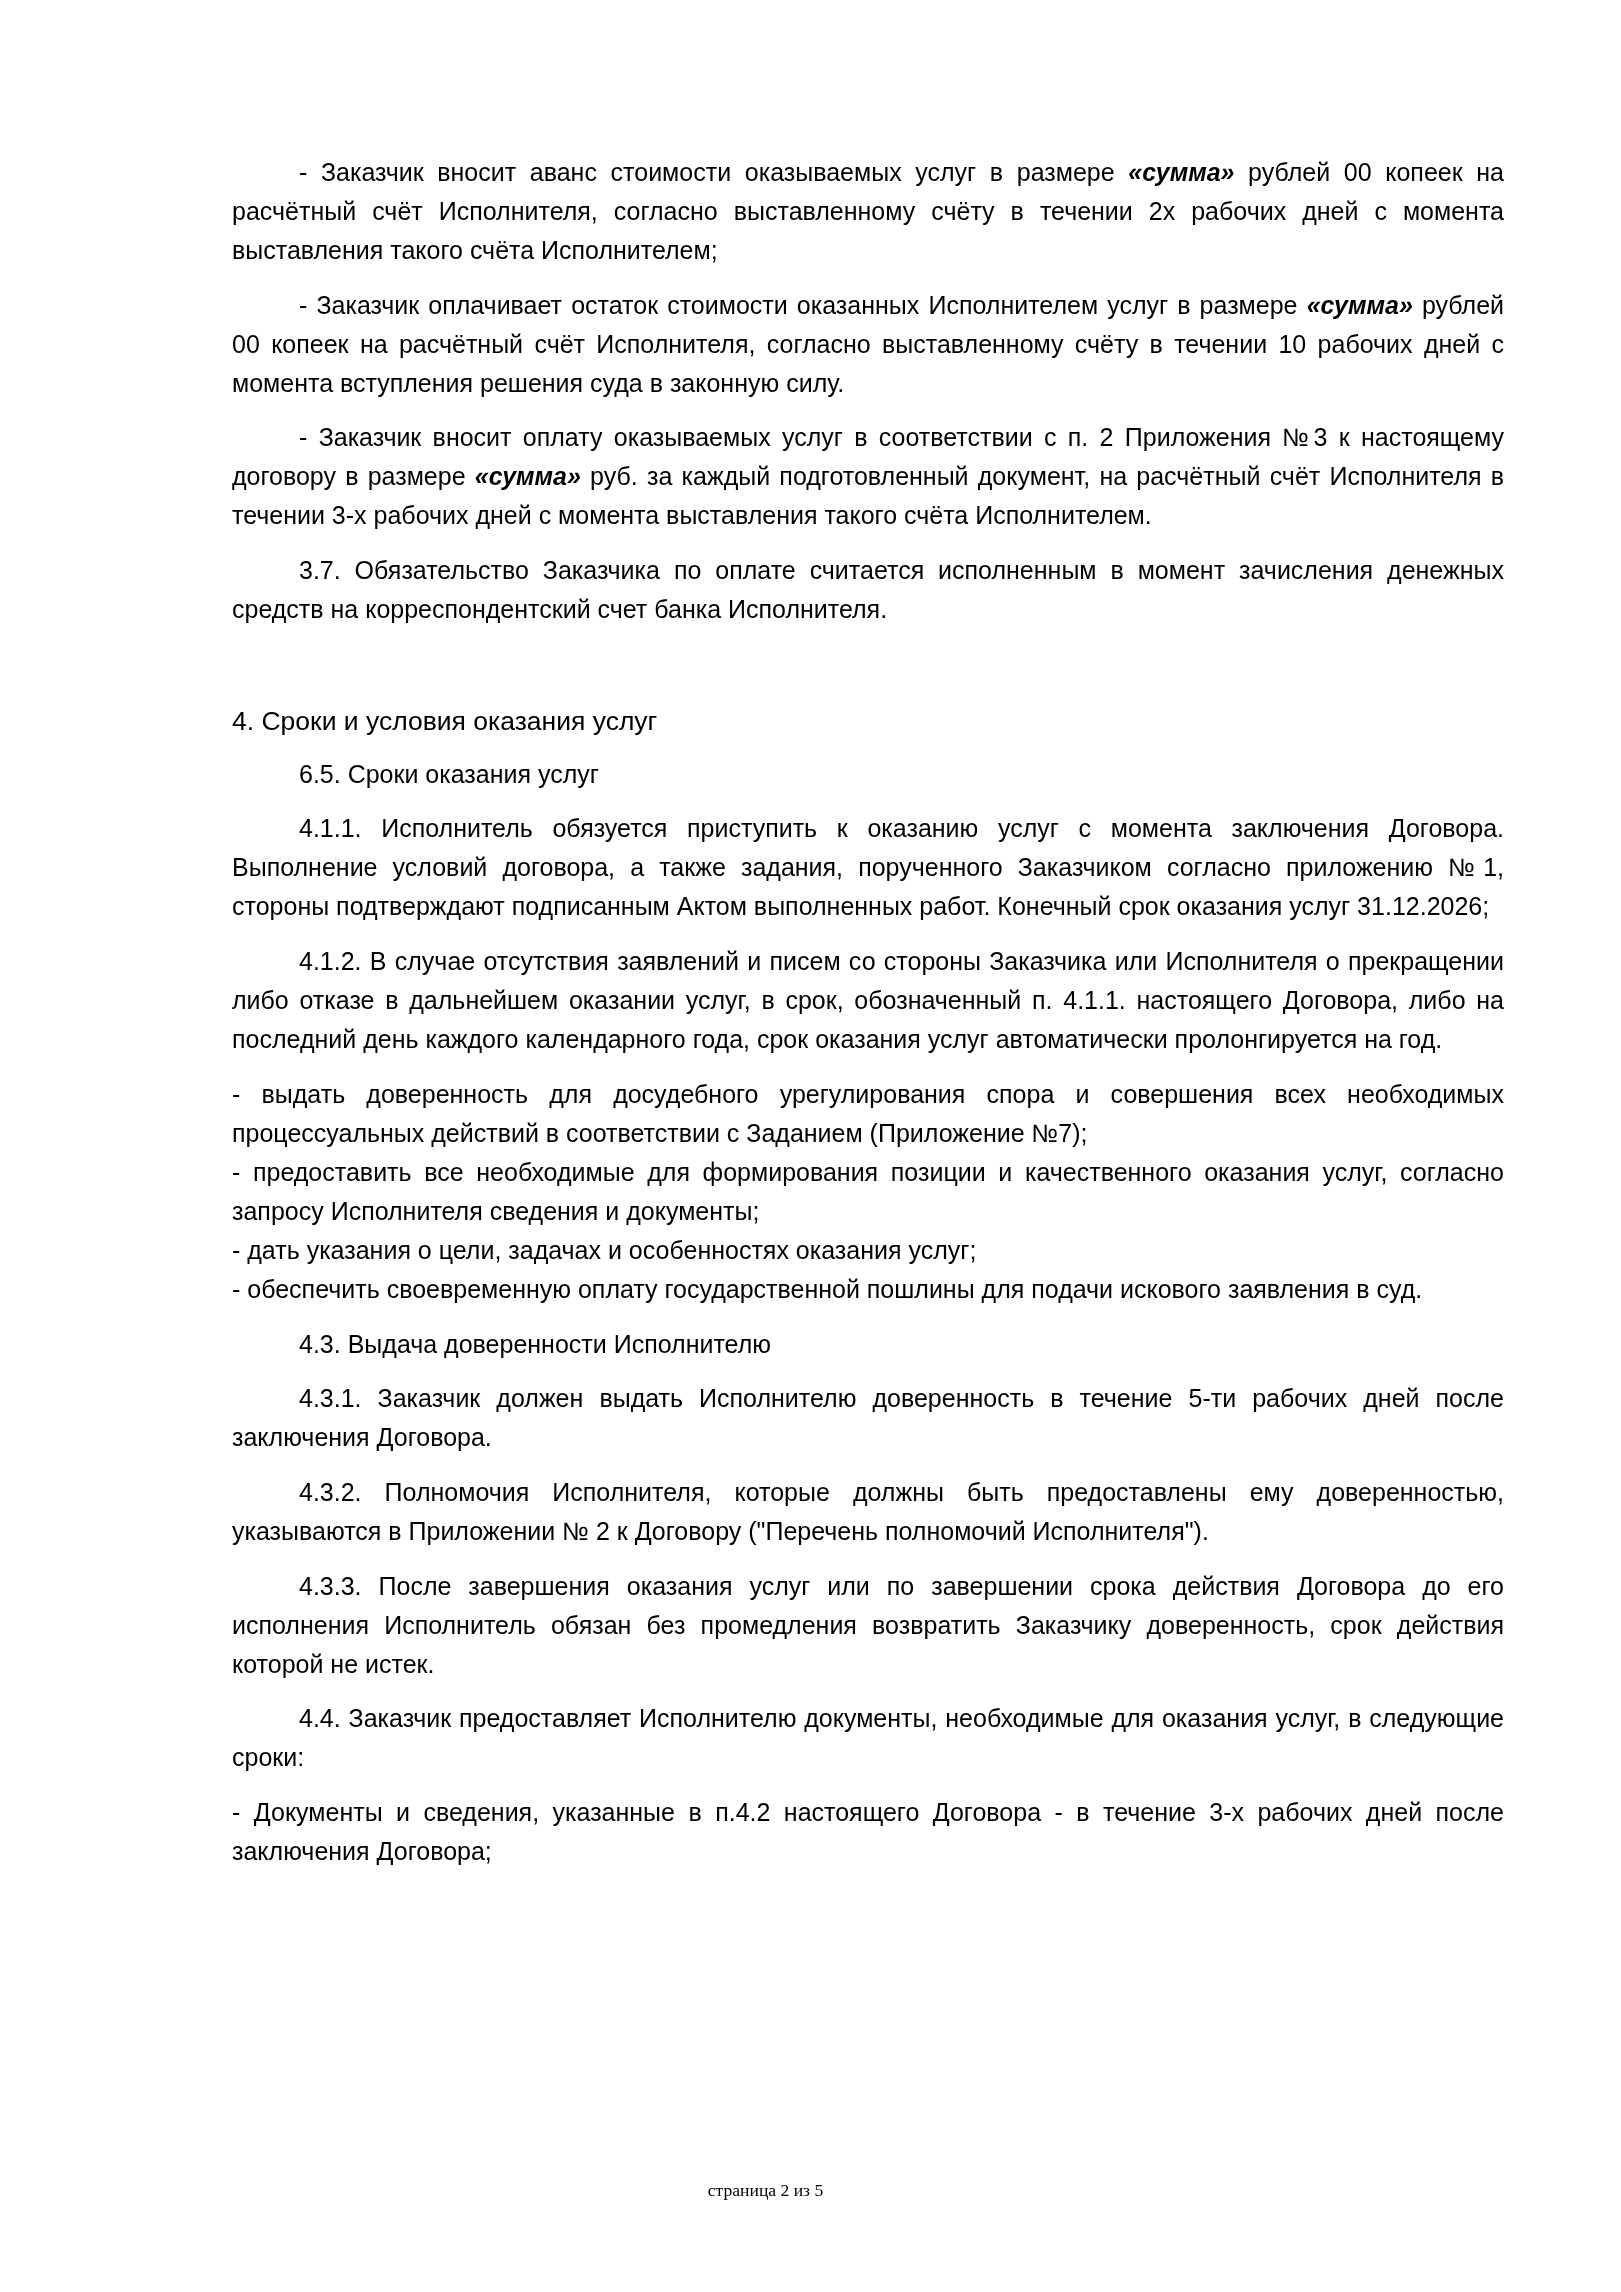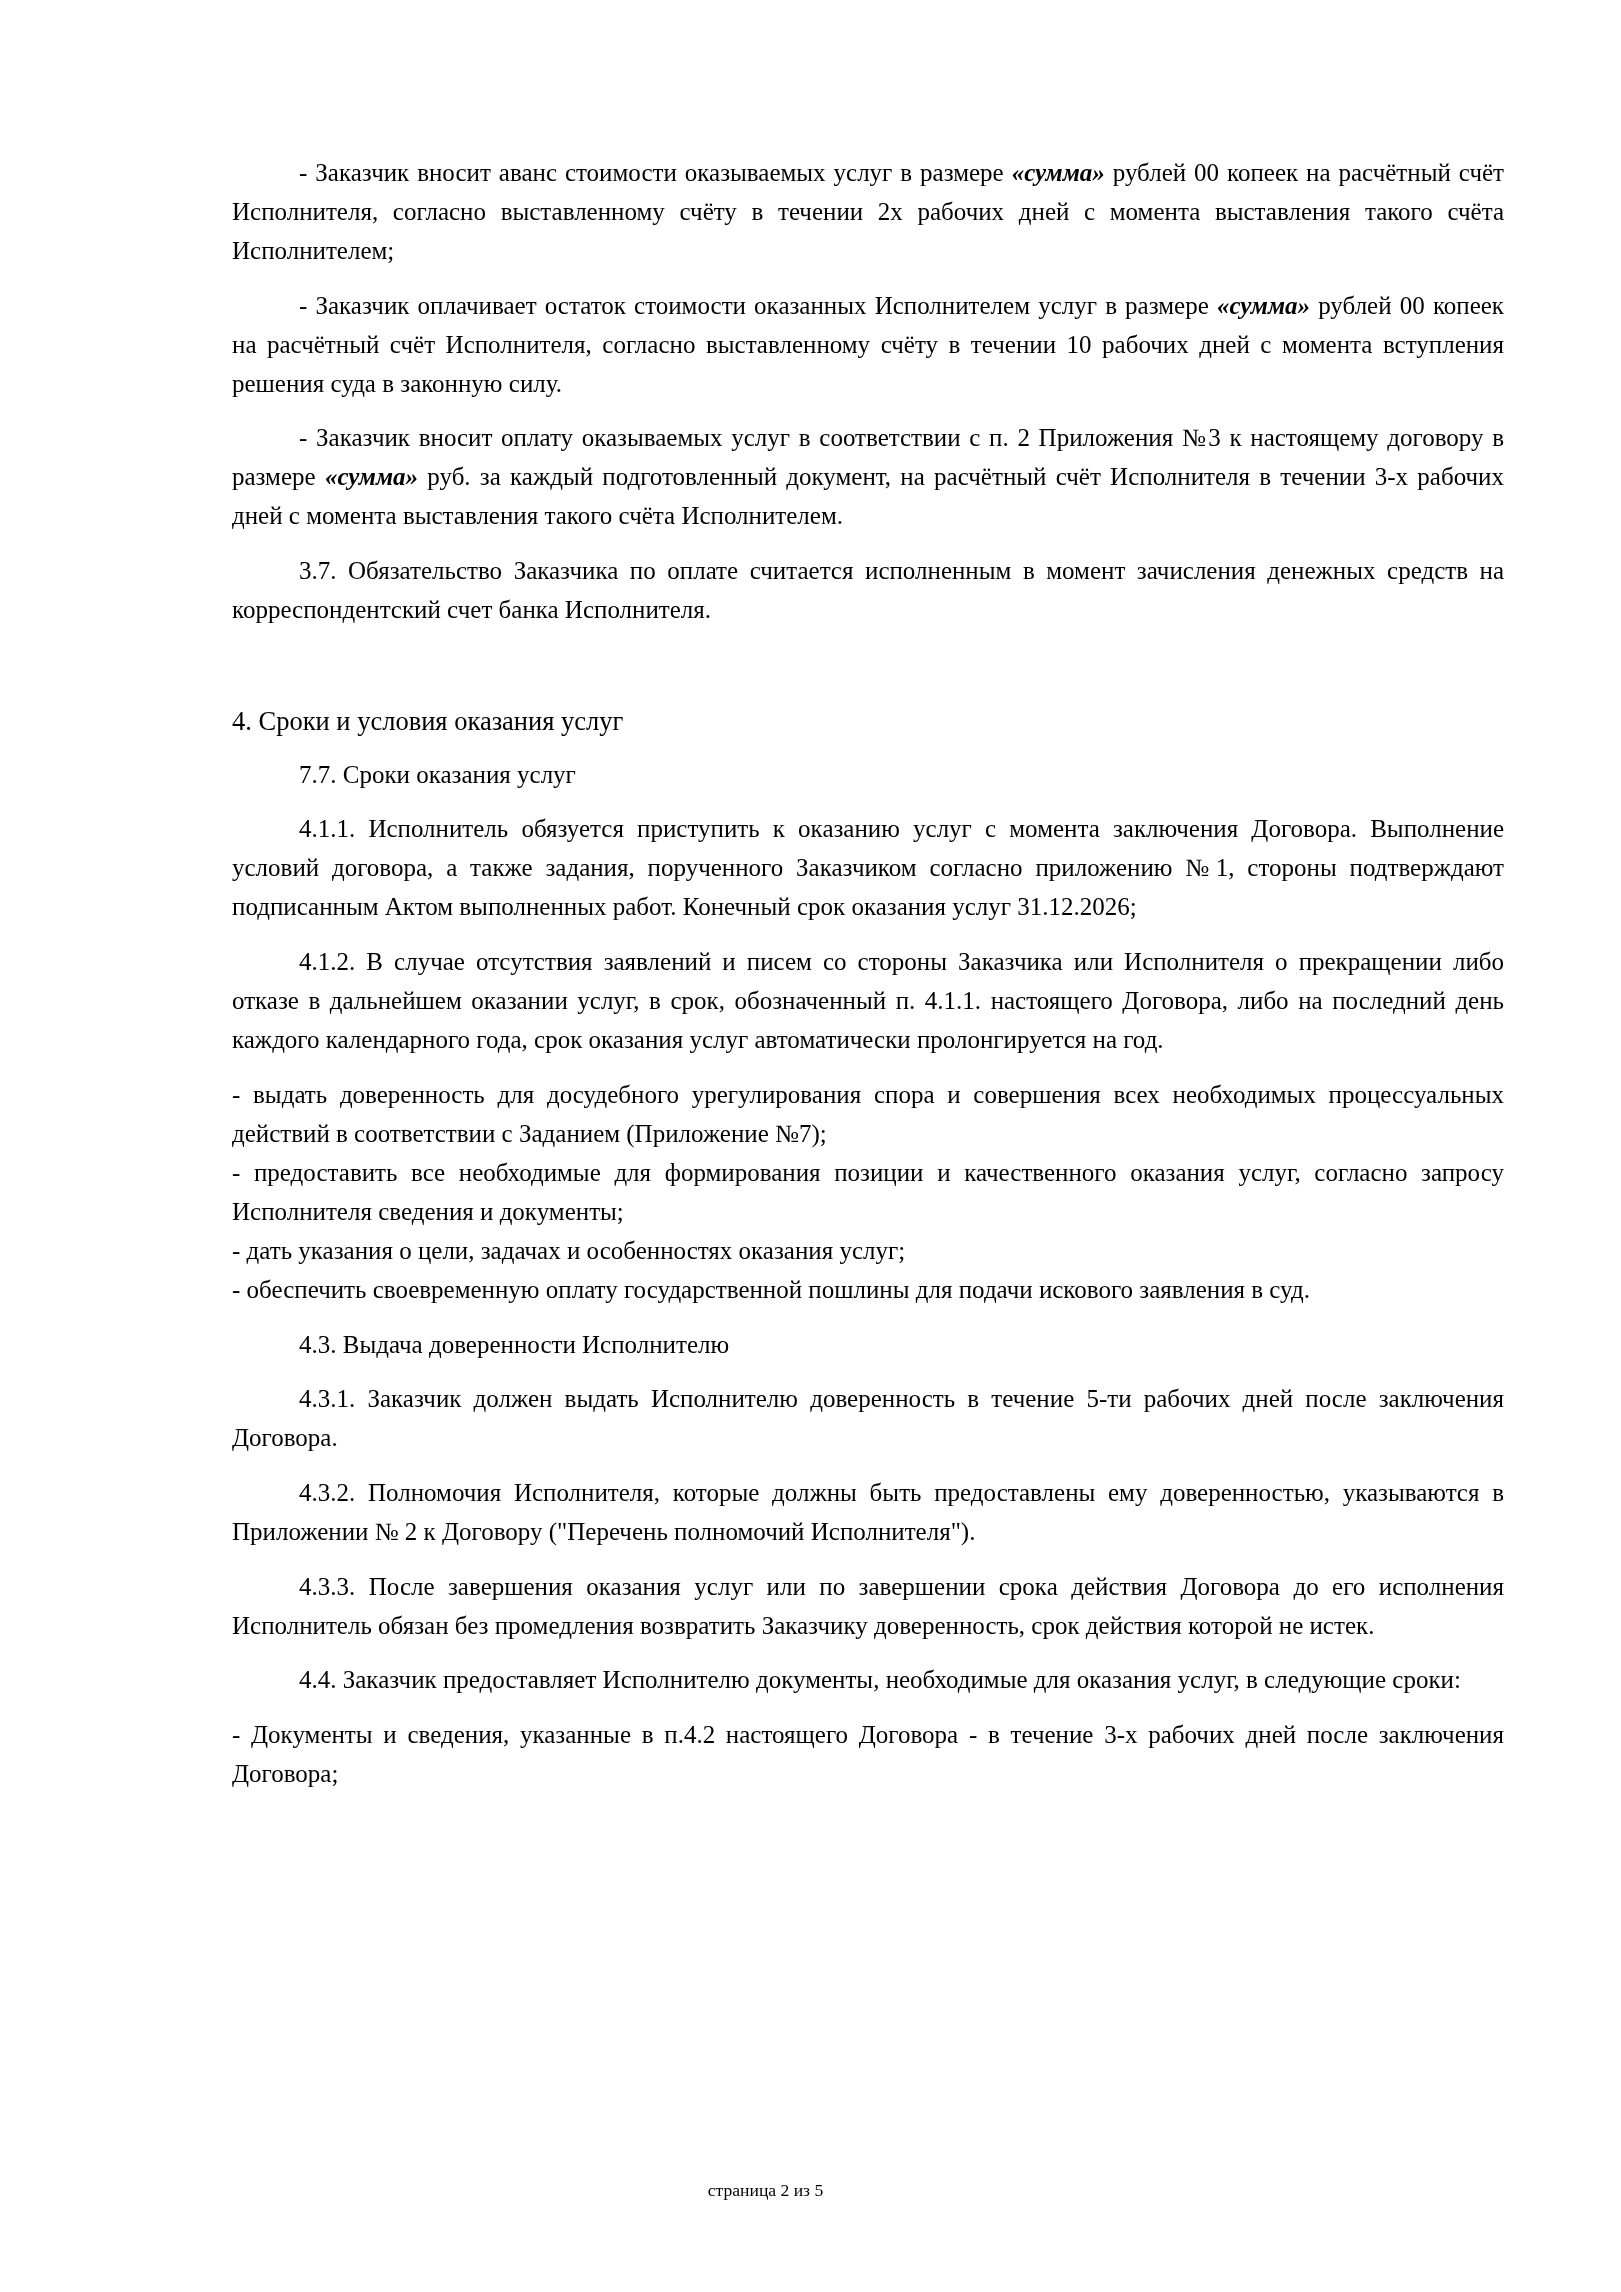--- a/index.html
+++ b/index.html
@@ -1,19 +1,19 @@
 <!DOCTYPE html>
 <html><head>
 <meta charset="utf-8">
 <style>
   html, body { margin: 0; padding: 0; background: #ffffff; }
   body { width: 1621px; height: 2293px; position: relative; overflow: hidden; }
   .page {
     position: absolute; left: 232px; top: 153px; width: 1272px;
-    font-family: Liberation Serif, serif;
+    font-family: Liberation Sans, sans-serif;
     font-size: 25px; line-height: 39px; color: #000;
   }
   p { margin: 0 0 15.7px 0; text-align: justify; }
   p.ind { text-indent: 67px; }
   p.list { margin: 0; }
   p.list.last { margin-bottom: 15.7px; }
   .em { font-style: italic; font-weight: bold; }
   h2 {
     font-weight: normal; font-size: 26.5px; text-align: left;
     margin: 73px 0 13.7px 0; line-height: 39px;
@@ -33,21 +33,21 @@
   <p class="ind"><span>- Заказчик вносит аванс стоимости оказываемых услуг в размере </span><span class="em">«сумма»</span><span> рублей 00 копеек на расчётный счёт Исполнителя, согласно выставленному счёту в течении 2х рабочих дней с момента выставления такого счёта Исполнителем;</span></p>
 
   <p class="ind"><span>- Заказчик оплачивает остаток стоимости оказанных Исполнителем услуг в размере </span><span class="em">«сумма»</span><span> рублей 00 копеек на расчётный счёт Исполнителя, согласно выставленному счёту в течении 10 рабочих дней с момента вступления решения суда в законную силу.</span></p>
 
   <p class="ind"><span>- Заказчик вносит оплату оказываемых услуг в соответствии с п. 2 Приложения №3 к настоящему договору в размере </span><span class="em">«сумма»</span><span> руб. за каждый подготовленный документ, на расчётный счёт Исполнителя в течении 3-х рабочих дней с момента выставления такого счёта Исполнителем.</span></p>
 
   <p class="ind">3.7. Обязательство Заказчика по оплате считается исполненным в момент зачисления денежных средств на корреспондентский счет банка Исполнителя.</p>
 
   <h2>4. Сроки и условия оказания услуг</h2>
 
-  <p class="ind">7.7. Сроки оказания услуг</p>
+  <p class="ind">6.5. Сроки оказания услуг</p>
   <p class="ind">4.1.1. Исполнитель обязуется приступить к оказанию услуг с момента заключения Договора. Выполнение условий договора, а также задания, порученного Заказчиком согласно приложению №1, стороны подтверждают подписанным Актом выполненных работ. Конечный срок оказания услуг 31.12.2026;</p>
   <p class="ind">4.1.2. В случае отсутствия заявлений и писем со стороны Заказчика или Исполнителя о прекращении либо отказе в дальнейшем оказании услуг, в срок, обозначенный п. 4.1.1. настоящего Договора, либо на последний день каждого календарного года, срок оказания услуг автоматически пролонгируется на год.</p>
 
   <p class="list">- выдать доверенность для досудебного урегулирования спора и совершения всех необходимых процессуальных действий в соответствии с Заданием (Приложение №7);</p>
   <p class="list">- предоставить все необходимые для формирования позиции и качественного оказания услуг, согласно запросу Исполнителя сведения и документы;</p>
   <p class="list">- дать указания о цели, задачах и особенностях оказания услуг;</p>
   <p class="list last">- обеспечить своевременную оплату государственной пошлины для подачи искового заявления в суд.</p>
 
   <p class="ind">4.3. Выдача доверенности Исполнителю</p>
   <p class="ind">4.3.1. Заказчик должен выдать Исполнителю доверенность в течение 5-ти рабочих дней после заключения Договора.</p>

